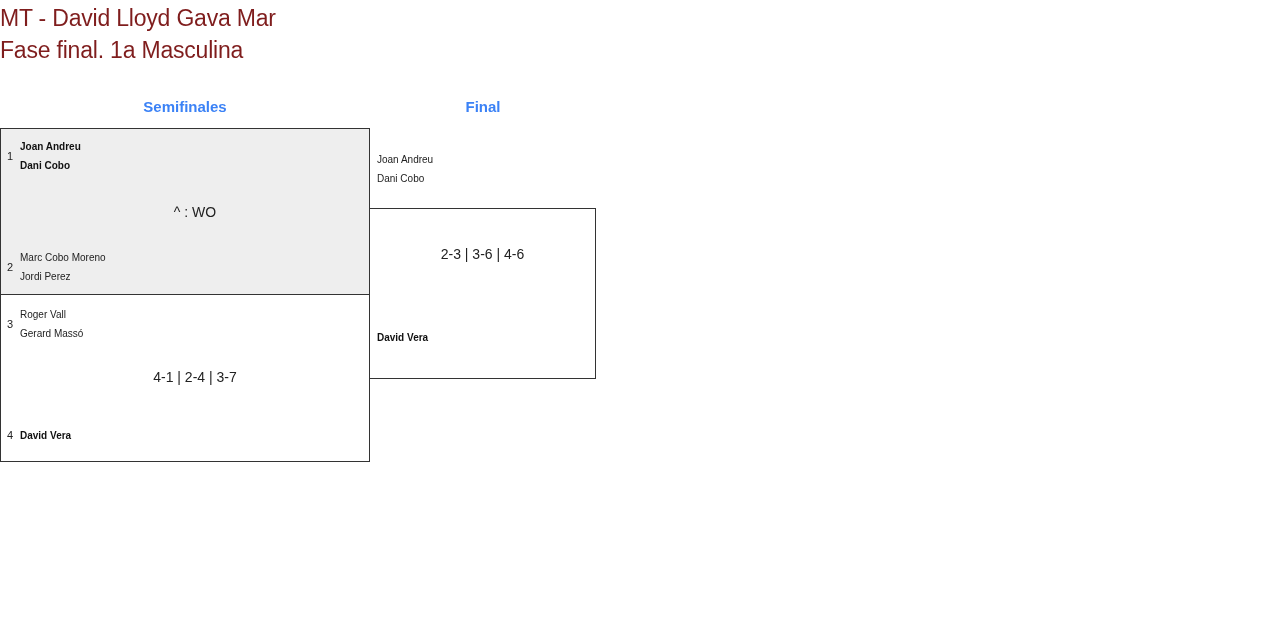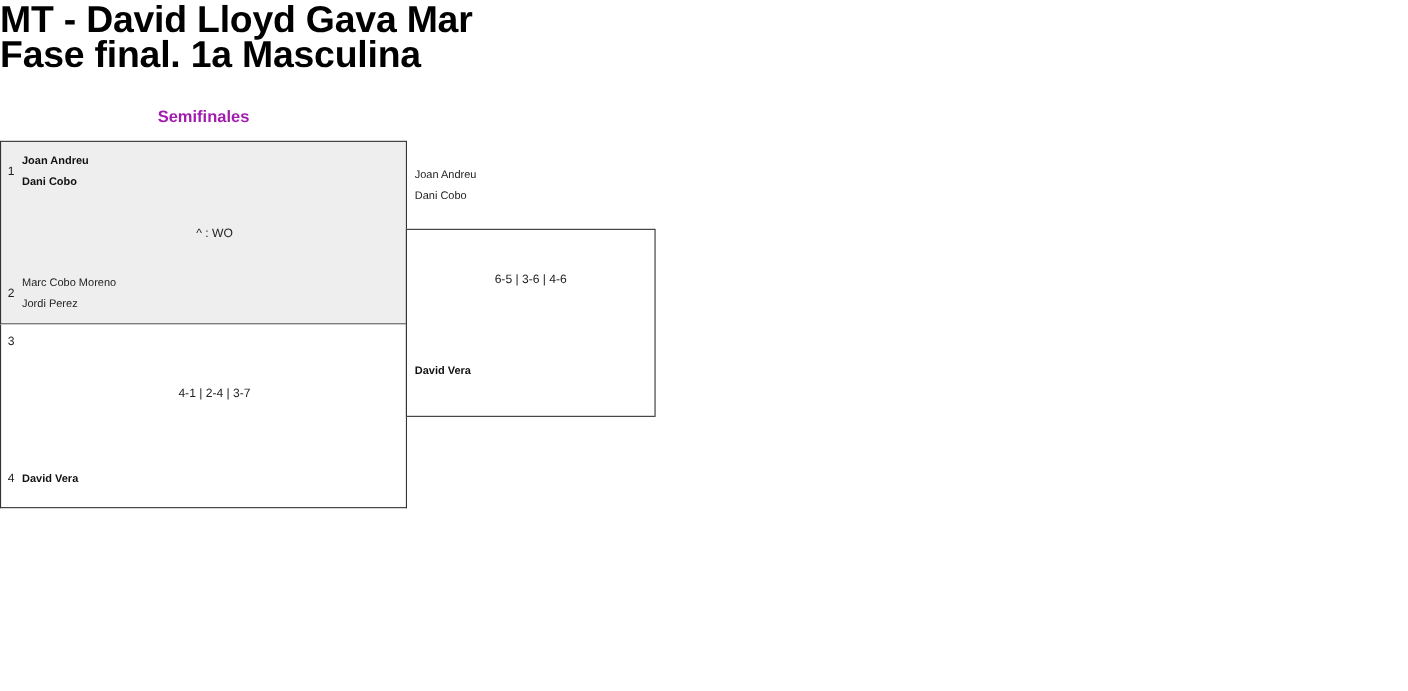--- a/index.html
+++ b/index.html
@@ -21,44 +21,44 @@
     height: 628px;
     background: #ffffff;
   }
 
   
   .page-title {
     position: absolute;
     left: 0px;
     top: 2px;
     width: 900px;
-    font-size: 34px;
-    font-weight: 700;
+    font-size: 23px;
+    font-weight: 400;
     line-height: 32px;
     letter-spacing: -0.2px;
-    color: #000000;
+    color: #7f1d1d;
     white-space: pre-line;
   }
 
   
   .logo {
     position: absolute;
     left: 1048px;
     top: 5px;
     width: 226px;
     height: 62px;
   }
   .logo svg { display: block; }
 
   
   .round-header {
     position: absolute;
     font-size: 15px;
     font-weight: 700;
-    color: #a21caf;
+    color: #3b82f6;
     text-align: center;
     line-height: 20px;
   }
   .round-header.r1 { left: 0px;   top: 97px; width: 370px; }
   .round-header.r2 { left: 370px; top: 97px; width: 226px; }
 
   
   .match-box {
     position: absolute;
     border: 1px solid #333333;
@@ -119,39 +119,40 @@
     left: 377px; top: 150px;
   }
   .fn-bottom {
     left: 377px; top: 328px;
   }
   .fn-top .names, .fn-bottom .names { padding-left: 0; }
 
   
   .score {
     position: absolute;
-    font-size: 11px;
+    font-size: 14px;
     line-height: 18px;
     color: #222222;
     text-align: center;
   }
   .score.sf1-score { left: 20px;  top: 203px; width: 350px; }
-  .score.sf2-score { left: 20px;  top: 349px; width: 350px; }
+  .score.sf2-score { left: 20px;  top: 368px; width: 350px; }
   .score.fn-score  { left: 369px; top: 245px; width: 227px; }
 </style>
 </head>
 <body>
 
 <div id="page">
 
   <div class="page-title">MT - David Lloyd Gava Mar
 Fase final. 1a Masculina</div>
 
 
   <div class="round-header r1">Semifinales</div>
+  <div class="round-header r2">Final</div>
 
   <div class="match-box sf1"></div>
 
   <div class="competitor sf1-top">
     <span class="seed">1</span>
     <span class="names winner">Joan Andreu
 Dani Cobo</span>
   </div>
 
   <div class="score sf1-score">^ : WO</div>
@@ -159,35 +160,37 @@
   <div class="competitor sf1-bottom">
     <span class="seed">2</span>
     <span class="names">Marc Cobo Moreno
 Jordi Perez</span>
   </div>
 
   <div class="match-box sf2"></div>
 
   <div class="competitor sf2-top">
     <span class="seed">3</span>
+    <span class="names">Roger Vall
+Gerard Massó</span>
   </div>
 
   <div class="score sf2-score">4-1 | 2-4 | 3-7</div>
 
   <div class="competitor sf2-bottom">
     <span class="seed">4</span>
     <span class="names winner">David Vera</span>
   </div>
 
   <div class="competitor fn-top">
     <span class="names">Joan Andreu
 Dani Cobo</span>
   </div>
 
   <div class="match-box fn1"></div>
 
-  <div class="score fn-score">6-5 | 3-6 | 4-6</div>
+  <div class="score fn-score">2-3 | 3-6 | 4-6</div>
 
   <div class="competitor fn-bottom">
     <span class="names winner">David Vera</span>
   </div>
 
 </div>
 
 </body></html>

